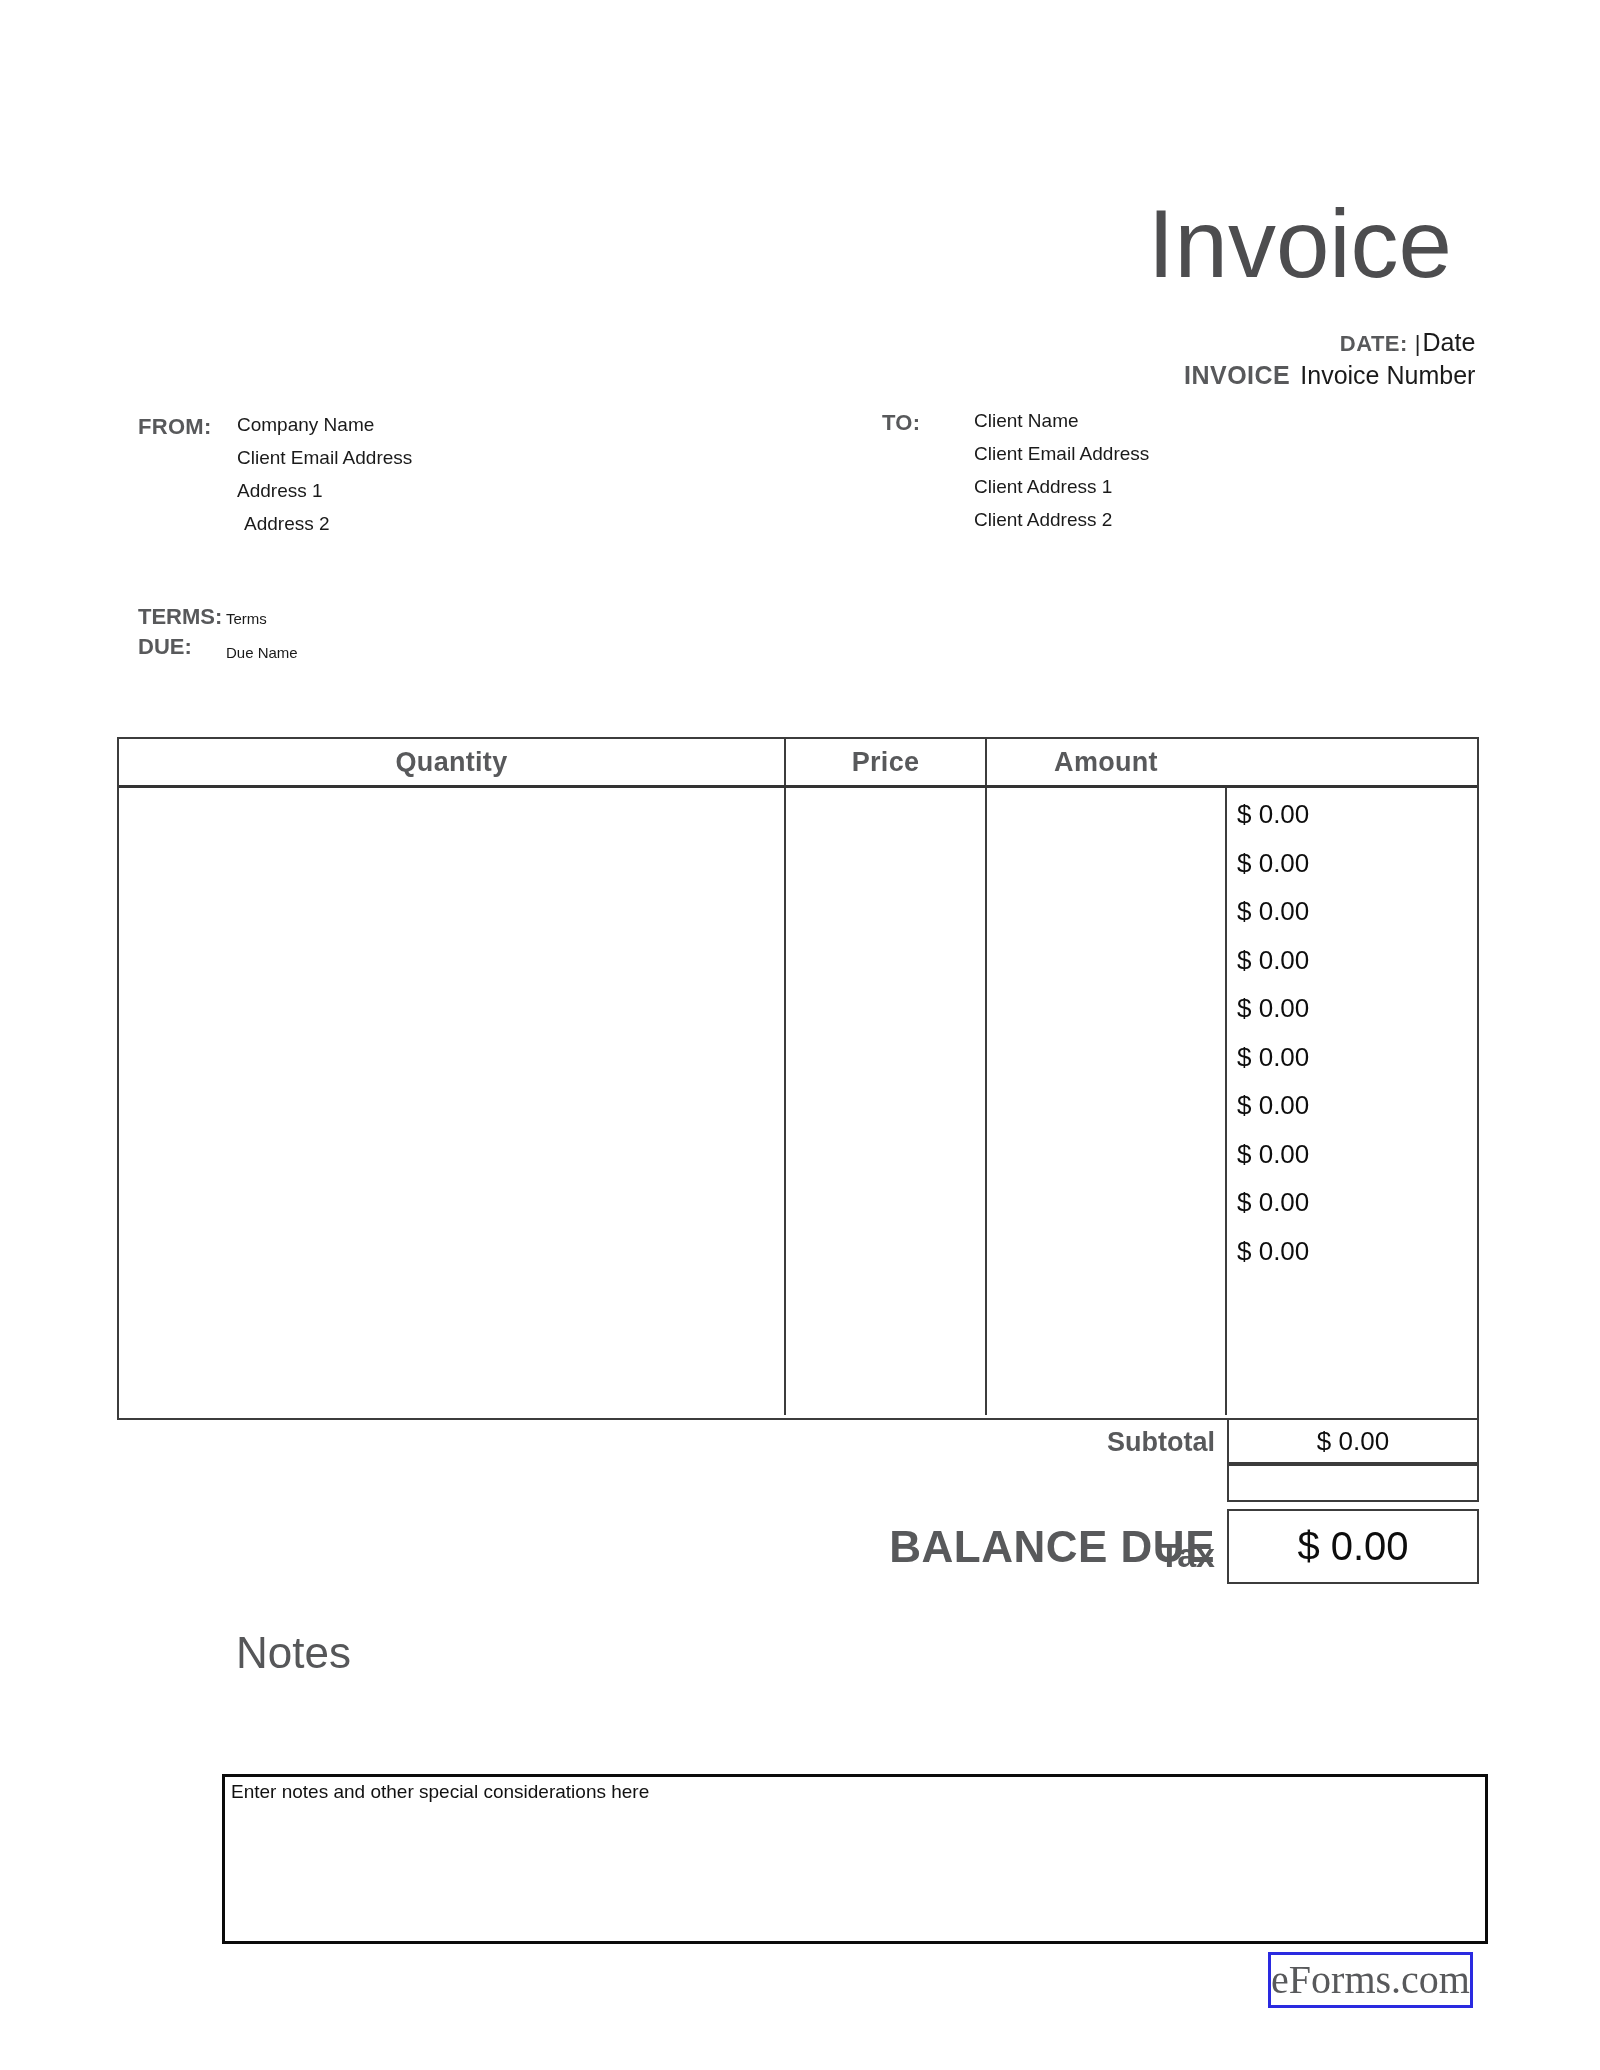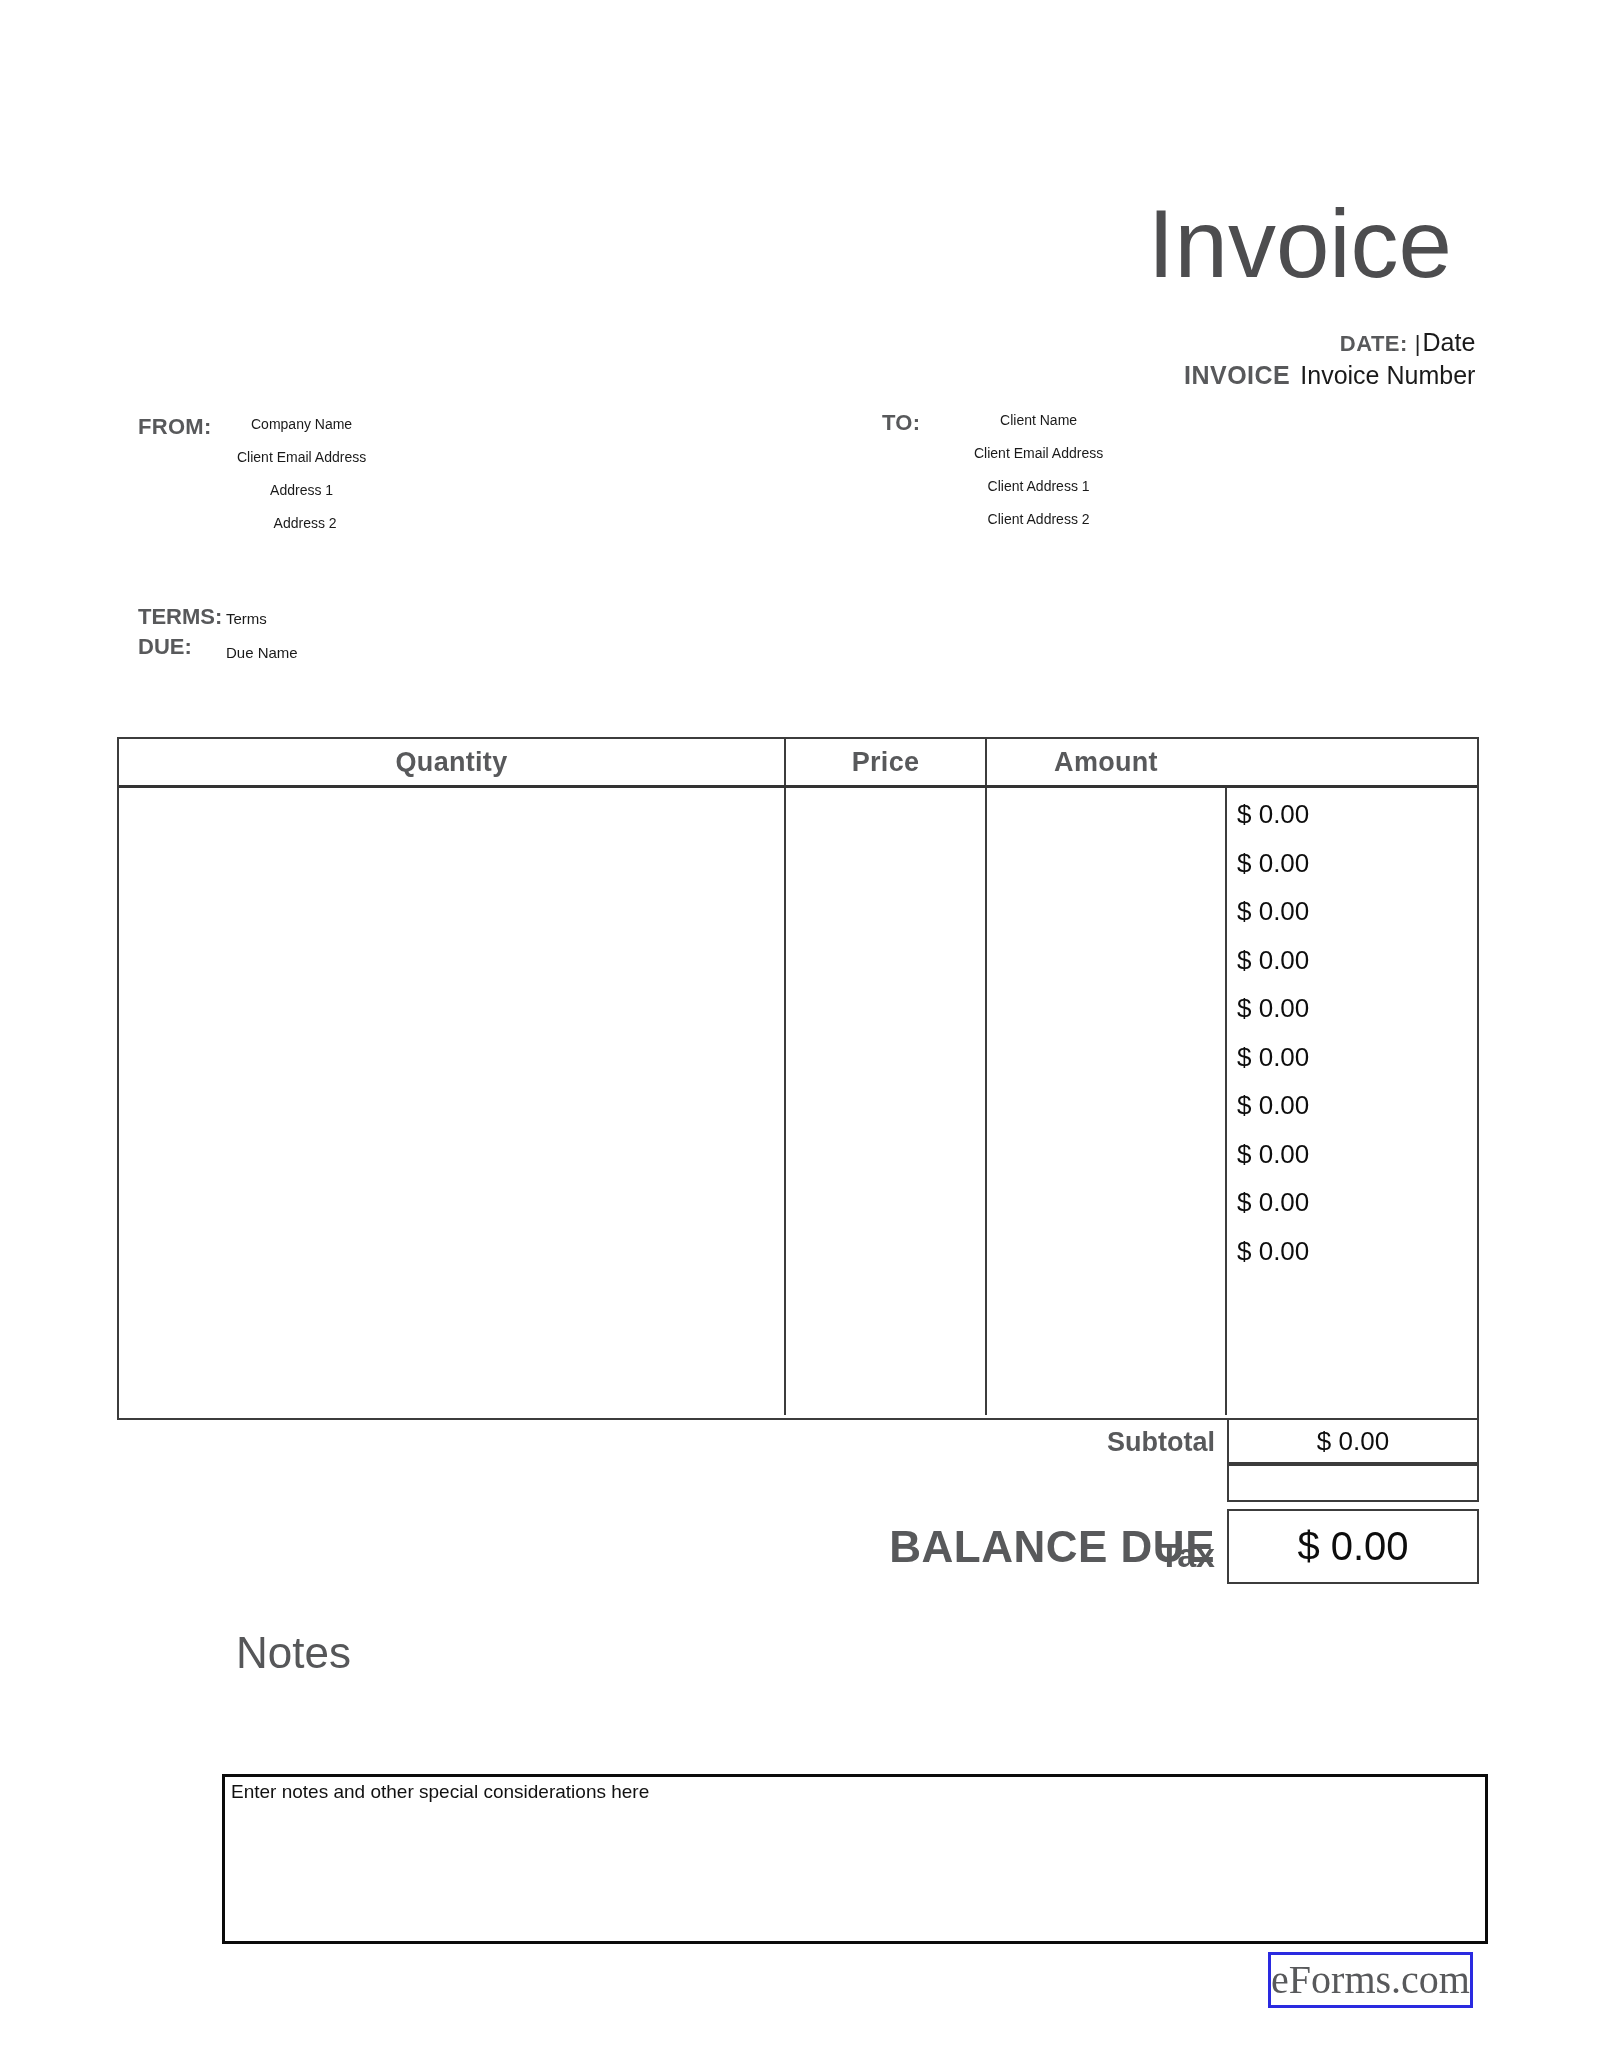--- a/index.html
+++ b/index.html
@@ -50,24 +50,23 @@
   .party-label {
     position: absolute;
     font-weight: 700;
     color: #58595b;
     font-size: 22px;
     letter-spacing: 0.3px;
   }
   .party-lines { position: absolute; }
   .party-line {
     color: #1a1a1a;
-    font-size: 14px;
+    font-size: 19px;
     line-height: 33px;
     white-space: nowrap;
-    text-align: center;
   }
   .from-label { left: 138px; top: 414px; }
   .from-lines { left: 237px; top: 408px; }
   .from-lines .party-line:nth-child(4) { padding-left: 7px; }
   .to-label { left: 882px; top: 410px; }
   .to-lines { left: 974px; top: 404px; }
 
   
   .terms-block { position: absolute; left: 138px; top: 604px; }
   .terms-row { display: flex; align-items: baseline; height: 30px; }

